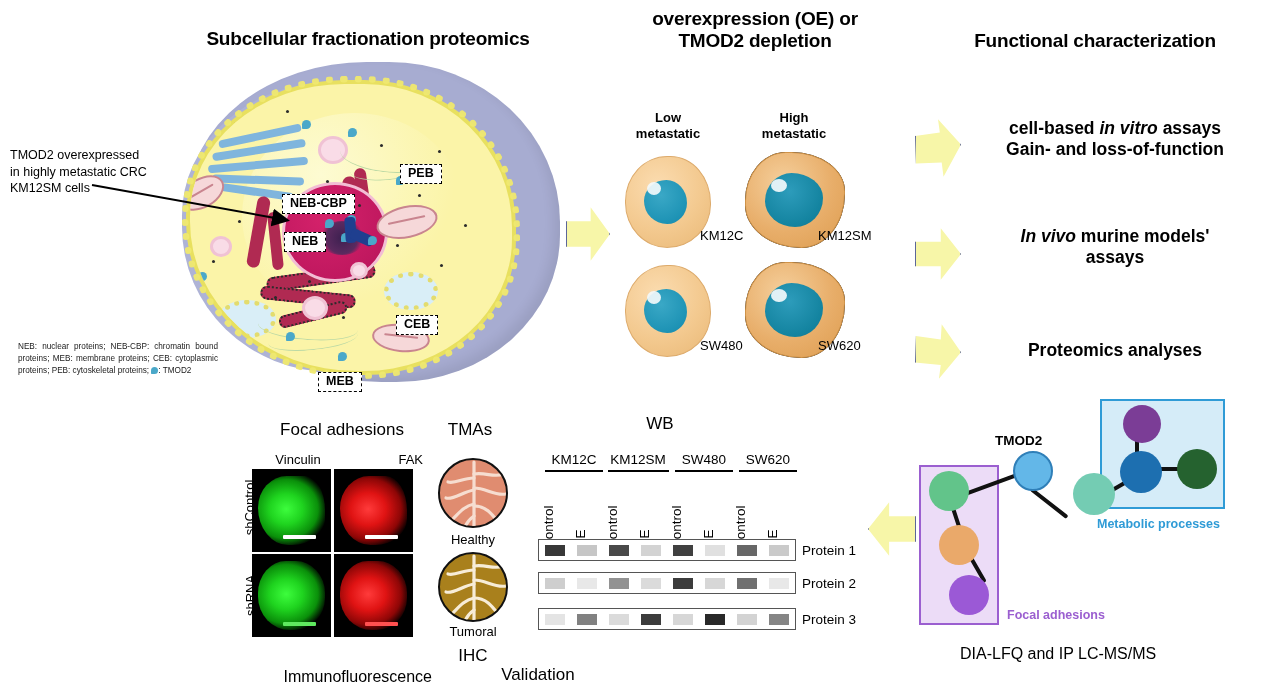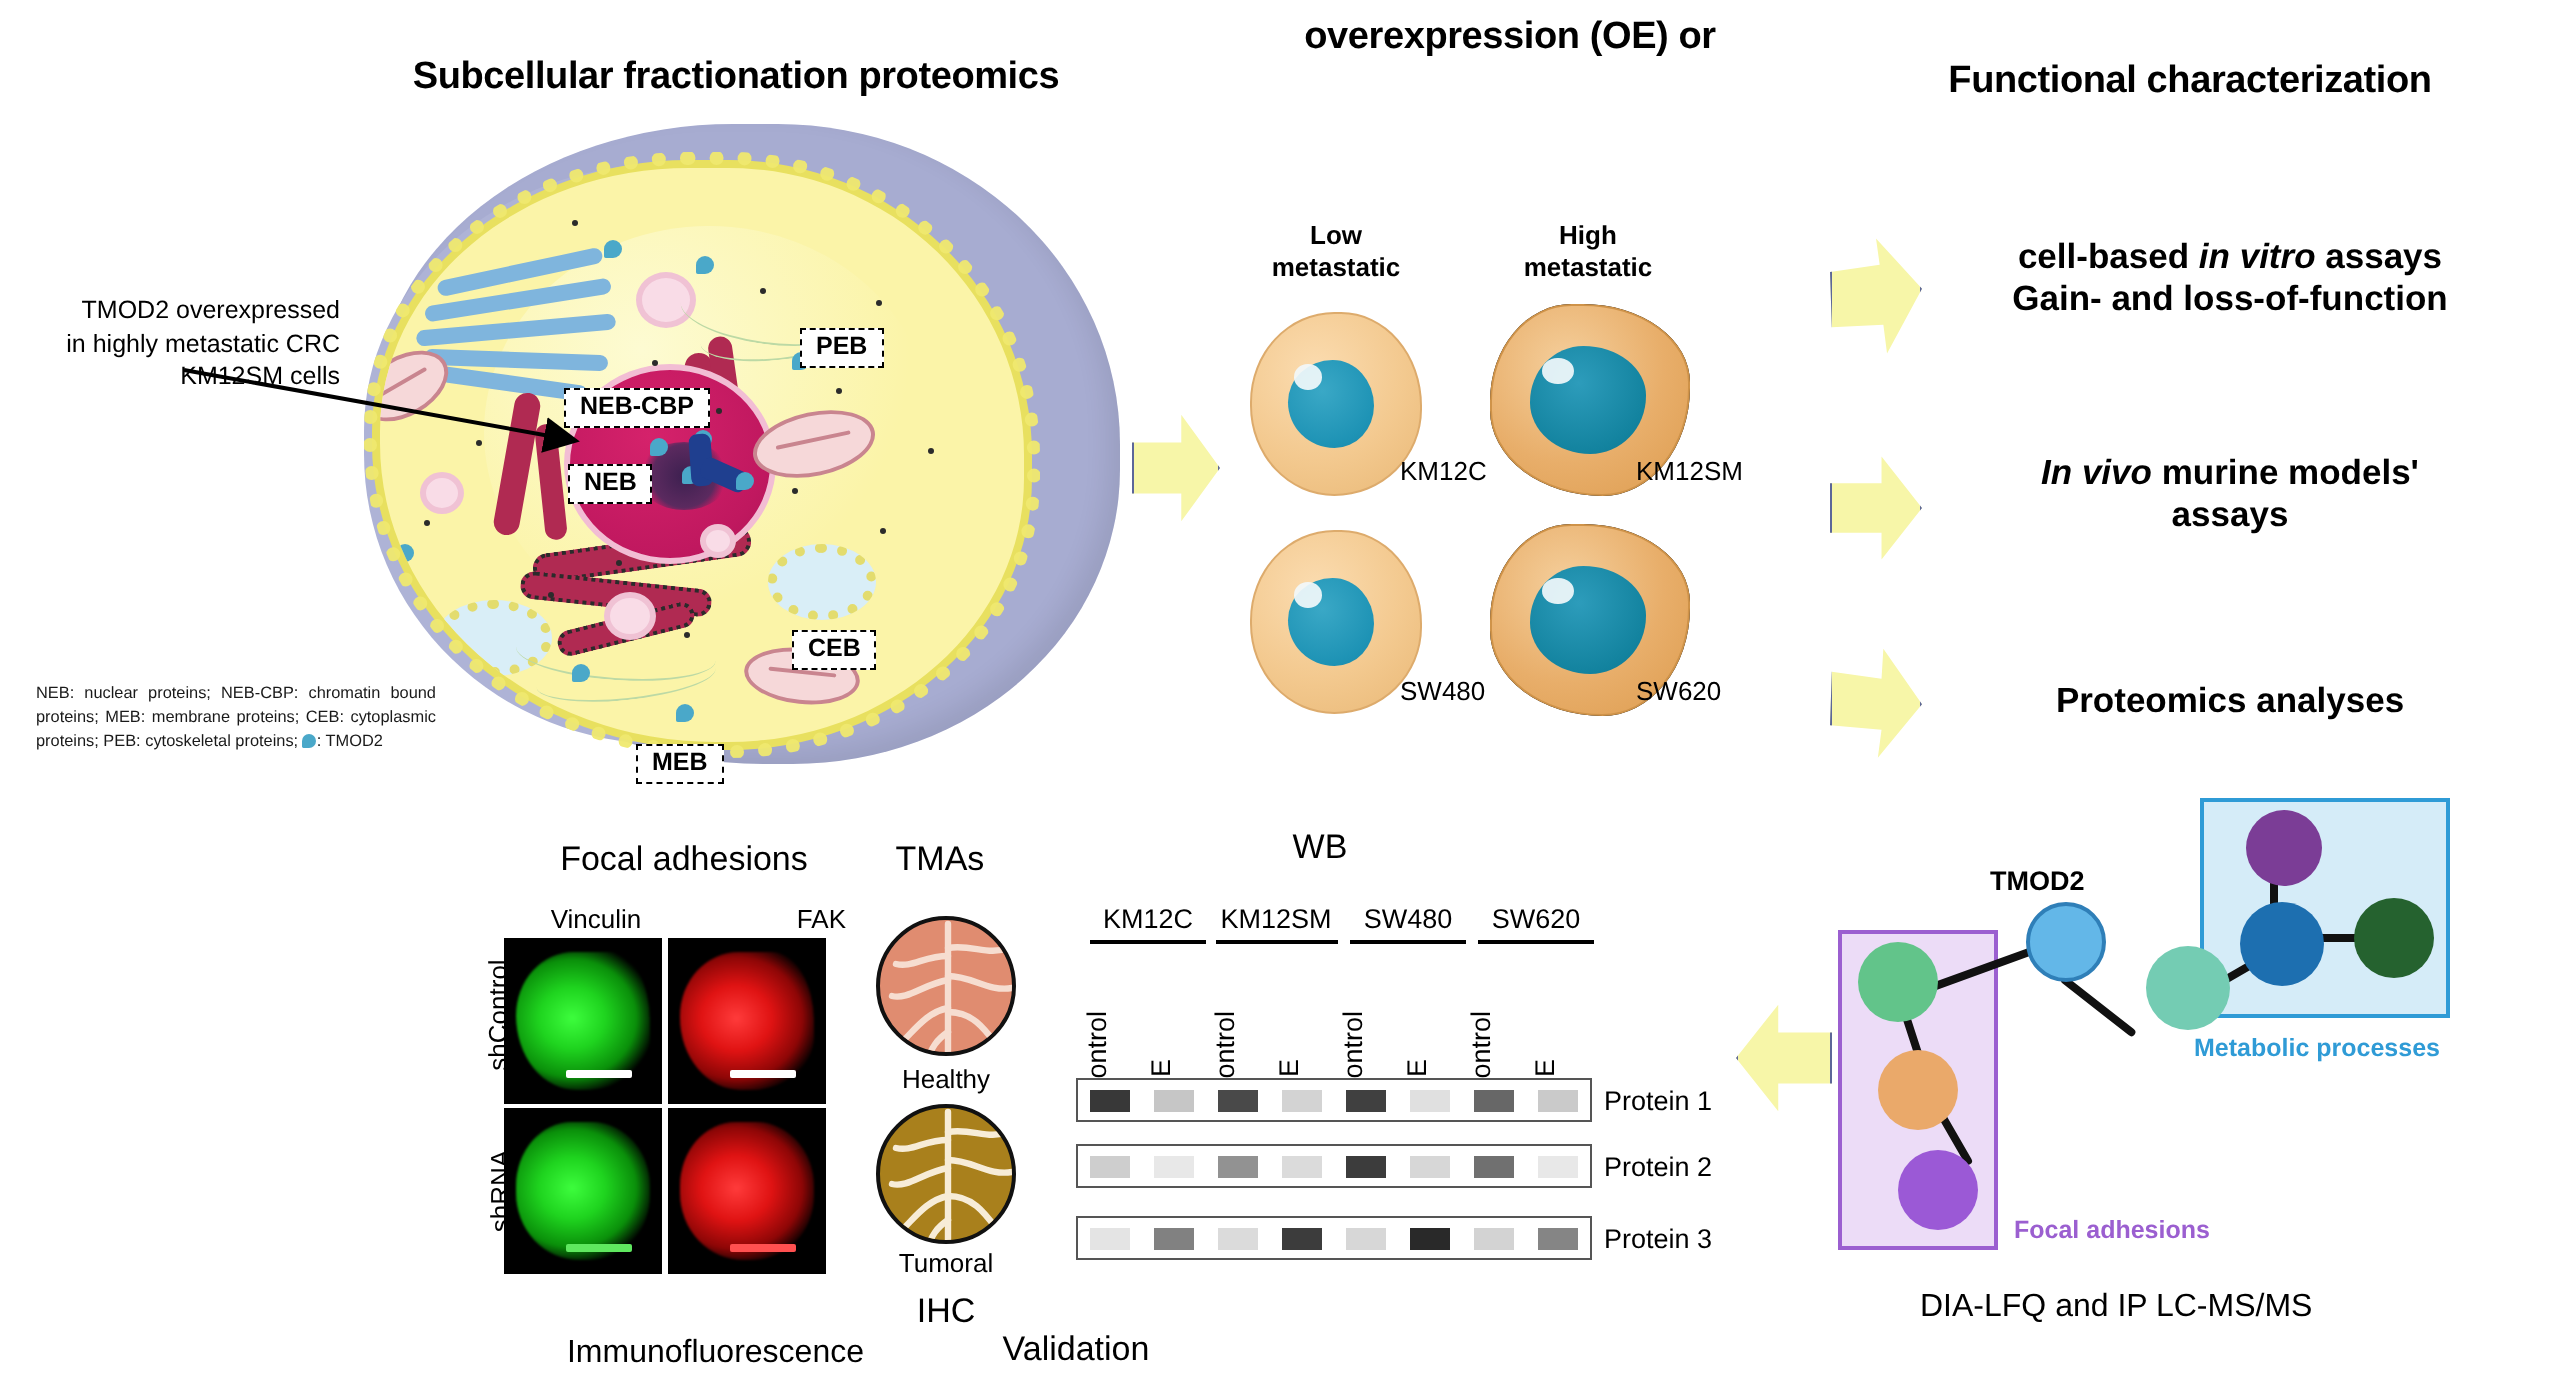--- a/index.html
+++ b/index.html
@@ -83,21 +83,21 @@
   .speck { position:absolute; width:3px; height:3px; background:#2b2b2b; border-radius:50%; }
 
   .fr-label {
     position:absolute; background:#fff; border:1.6px dashed #000;
     font-size: 12.5px; font-weight: bold; padding: 2px 7px 3px 7px;
     white-space: nowrap; line-height:1;
   }
 
   
   .annot {
-    font-size: 12.5px; line-height: 1.32; text-align: right; white-space: nowrap;
+    font-size: 12.5px; line-height: 1.32; text-align: left; white-space: nowrap;
   }
   .legend-note {
     font-size: 8.2px; line-height: 1.45; width: 200px; text-align: justify;
     color:#1a1a1a;
   }
 
   
   .arrow-r, .arrow-l {
     background: #f7f6a8; border: 1.6px solid #5c6699;
   }
@@ -180,20 +180,21 @@
   .net-title { position:absolute; font-weight:bold; font-size:13.5px; white-space:nowrap; }
   .bottom-caption { position:absolute; font-size:16px; white-space:nowrap; }
 </style>
 </head>
 <body>
 
 <div class="abs sect-title" style="left:178px; top:28px; width:380px;">Subcellular fractionation proteomics</div>
 
 <div class="abs sect-title" style="left:615px; top:8px; width:280px;">
   <div>overexpression (OE) or</div>
+  <div>TMOD2 depletion</div>
 </div>
 
 <div class="abs sect-title" style="left:930px; top:30px; width:330px;">Functional characterization</div>
 
 <div class="cell-wrap">
   <div class="cell-blob"></div>
   <div class="cell-blob2"></div>
   <div class="cytoplasm">
     <div class="cyto-highlight"></div>
 

